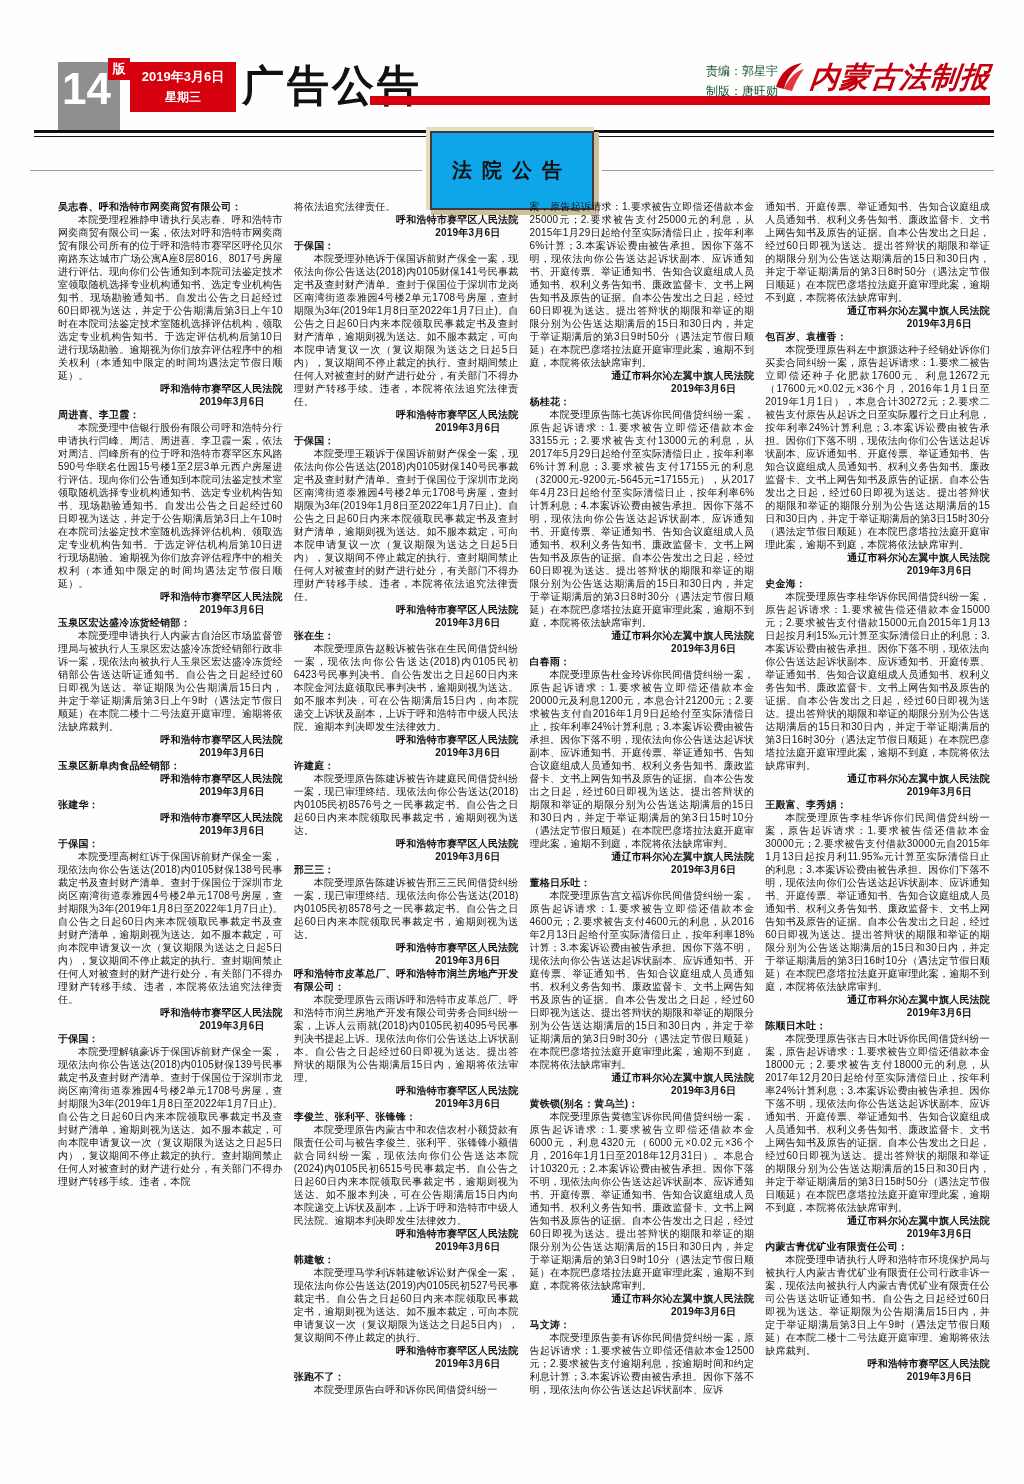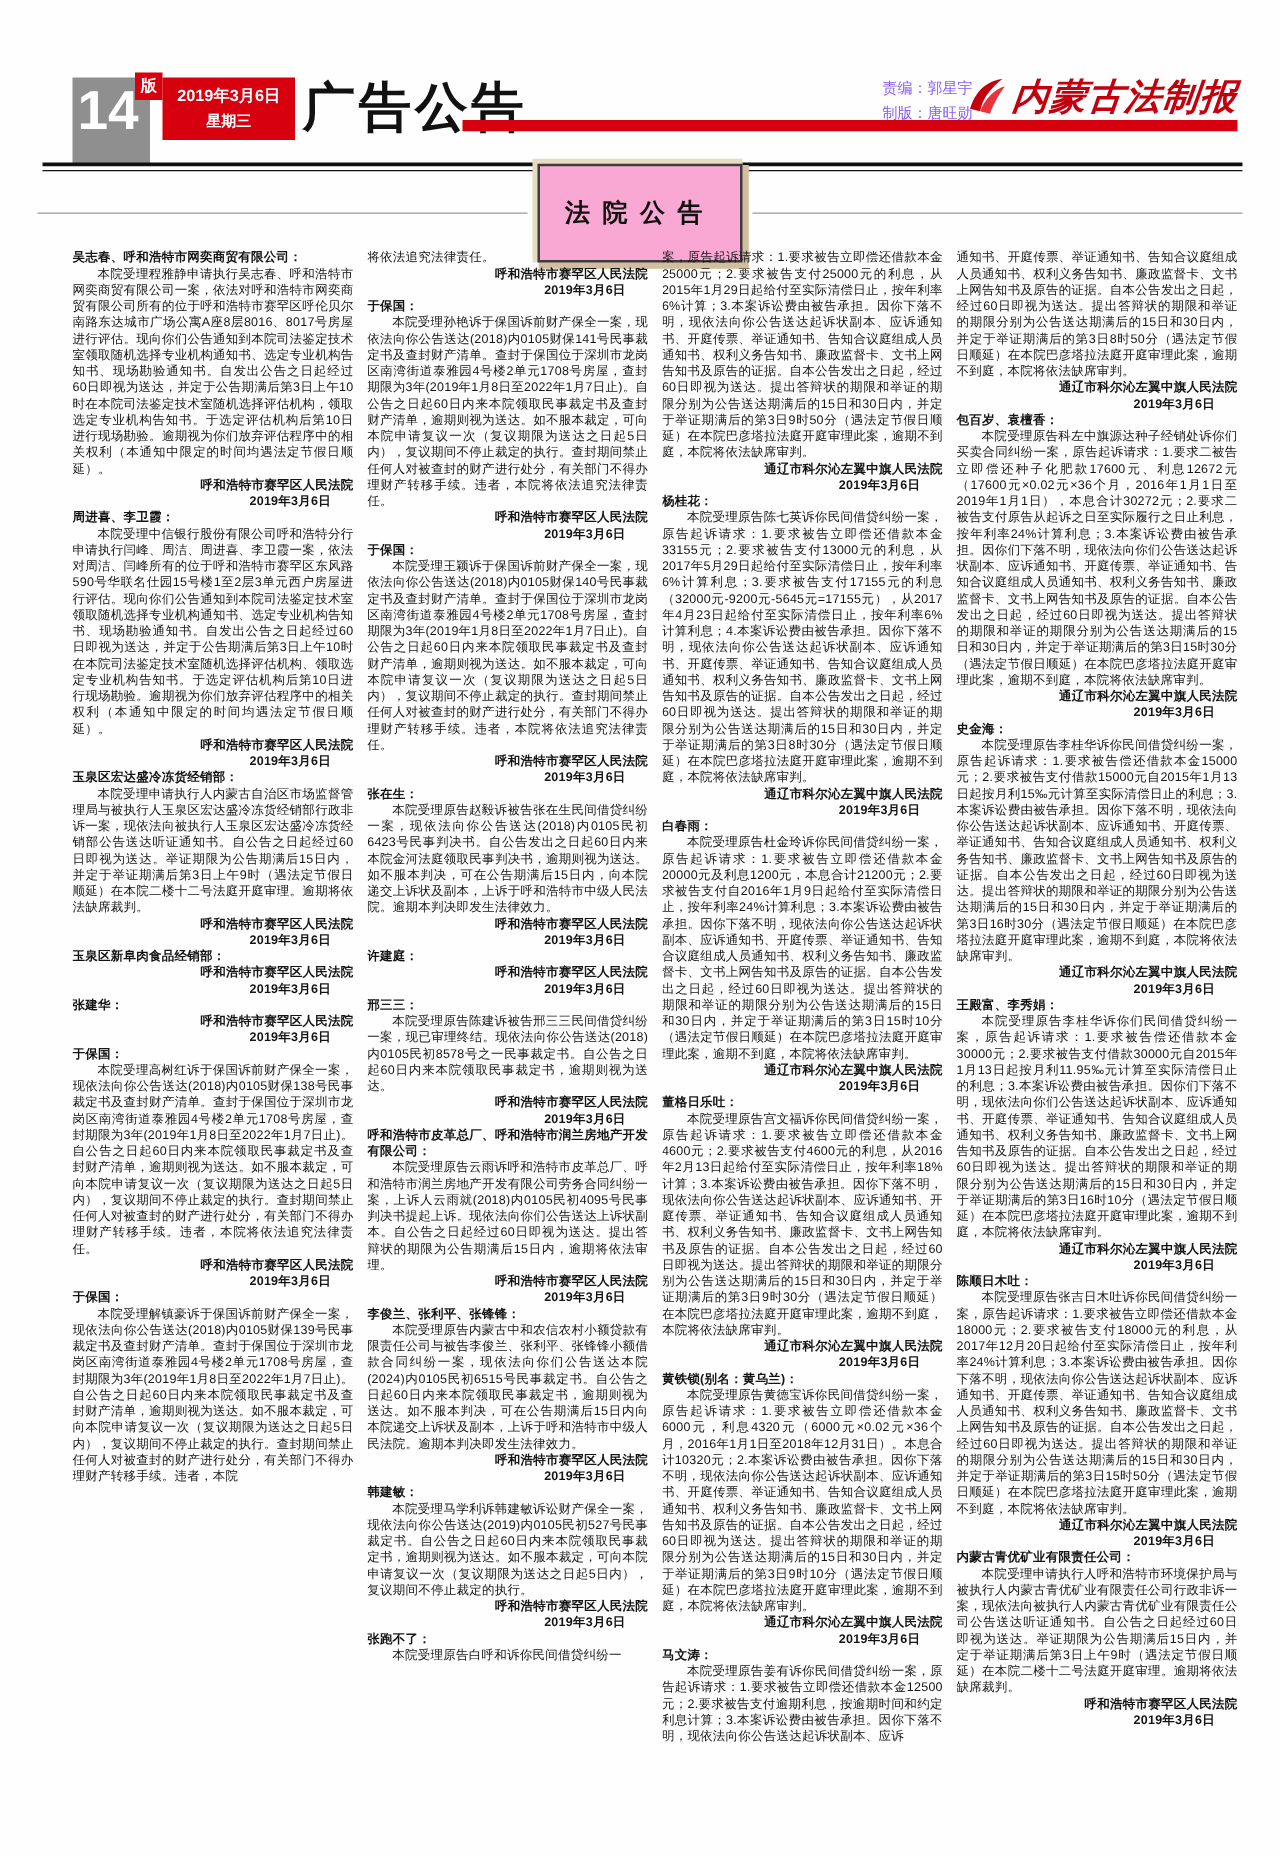--- a/index.html
+++ b/index.html
@@ -10,30 +10,30 @@
   .pagenobox{position:absolute;left:0;top:2px;width:62px;height:70px;background:#8f8f8f;}
   .pageno{position:absolute;left:4px;top:2px;font-size:44px;font-weight:bold;color:#fff;line-height:50px;}
   .edition{position:absolute;right:-10px;top:-4px;width:22px;height:22px;background:#d6000f;color:#fff;
            font-size:13px;font-weight:bold;text-align:center;line-height:22px;}
   .datebox{position:absolute;left:72px;top:2px;width:106px;height:50px;background:#d6000f;color:#fff;
            text-align:center;display:flex;flex-direction:column;justify-content:center;gap:3px;}
   .datebox .d1{font-size:13px;font-weight:bold;}
   .datebox .d2{font-size:12px;font-weight:bold;}
   .sectitle{position:absolute;left:184px;top:-2px;font-size:42px;font-weight:900;letter-spacing:3px;color:#111;}
   .redbar{position:absolute;left:312px;right:0;top:36px;height:9px;background:#d6000f;}
-  .credits{position:absolute;right:212px;top:2px;font-size:12px;line-height:1.65;color:#8b5cf6;font-family:Liberation Mono, monospace;}
+  .credits{position:absolute;right:212px;top:2px;font-size:12px;line-height:1.65;color:#14532d;}
   .masthead{position:absolute;right:0;top:-2px;display:flex;align-items:center;gap:4px;}
   .mh-title{font-size:29px;font-weight:900;font-style:italic;color:#c4000e;letter-spacing:1px;
             transform:skewX(-6deg);font-family:"Liberation Serif",serif;}
   
   .rule1{position:absolute;left:34px;right:30px;top:130px;border-top:3px solid #111;}
   .rule2{position:absolute;left:34px;right:30px;top:136px;border-top:1px solid #111;}
   .bannerrow{position:absolute;left:30px;right:30px;top:148px;height:44px;display:flex;align-items:center;}
   .bline{flex:1;border-top:1px solid #9a9a9a;}
-  .bbox{margin:0 8px;padding:24px 20px;background:#f9a8d4;border:2px solid #3c3c3c;
+  .bbox{margin:0 8px;padding:24px 20px;background:#0ea5e9;border:2px solid #3c3c3c;
         box-shadow:3px 3px 0 2px #cfc09b,-2px -2px 0 2px #e6dcc0;
         font-size:20px;font-weight:900;letter-spacing:10px;color:#111;}
   
   .cols{position:absolute;left:58px;right:34px;top:200px;height:1262px;display:flex;gap:11px;}
   .col{flex:1;min-width:0;height:100%;overflow:hidden;font-size:10px;line-height:13px;
        text-align:justify;letter-spacing:.2px;color:#141414;}
   .b-h{font-weight:bold;}
   .b-p{text-indent:2em;}
   .b-c{}
   .b-court{font-weight:bold;text-align:right;}
@@ -116,20 +116,21 @@
         <div class="b-date">2019年3月6日</div>
         <div class="b-h">于保国：</div>
         <div class="b-p">本院受理王颖诉于保国诉前财产保全一案，现依法向你公告送达(2018)内0105财保140号民事裁定书及查封财产清单。查封于保国位于深圳市龙岗区南湾街道泰雅园4号楼2单元1708号房屋，查封期限为3年(2019年1月8日至2022年1月7日止)。自公告之日起60日内来本院领取民事裁定书及查封财产清单，逾期则视为送达。如不服本裁定，可向本院申请复议一次（复议期限为送达之日起5日内），复议期间不停止裁定的执行。查封期间禁止任何人对被查封的财产进行处分，有关部门不得办理财产转移手续。违者，本院将依法追究法律责任。</div>
         <div class="b-court">呼和浩特市赛罕区人民法院</div>
         <div class="b-date">2019年3月6日</div>
         <div class="b-h">张在生：</div>
         <div class="b-p">本院受理原告赵毅诉被告张在生民间借贷纠纷一案，现依法向你公告送达(2018)内0105民初6423号民事判决书。自公告发出之日起60日内来本院金河法庭领取民事判决书，逾期则视为送达。如不服本判决，可在公告期满后15日内，向本院递交上诉状及副本，上诉于呼和浩特市中级人民法院。逾期本判决即发生法律效力。</div>
         <div class="b-court">呼和浩特市赛罕区人民法院</div>
         <div class="b-date">2019年3月6日</div>
         <div class="b-h">许建庭：</div>
+        <div class="b-p">本院受理原告陈建诉被告许建庭民间借贷纠纷一案，现已审理终结。现依法向你公告送达(2018)内0105民初8576号之一民事裁定书。自公告之日起60日内来本院领取民事裁定书，逾期则视为送达。</div>
         <div class="b-court">呼和浩特市赛罕区人民法院</div>
         <div class="b-date">2019年3月6日</div>
         <div class="b-h">邢三三：</div>
         <div class="b-p">本院受理原告陈建诉被告邢三三民间借贷纠纷一案，现已审理终结。现依法向你公告送达(2018)内0105民初8578号之一民事裁定书。自公告之日起60日内来本院领取民事裁定书，逾期则视为送达。</div>
         <div class="b-court">呼和浩特市赛罕区人民法院</div>
         <div class="b-date">2019年3月6日</div>
         <div class="b-h">呼和浩特市皮革总厂、呼和浩特市润兰房地产开发有限公司：</div>
         <div class="b-p">本院受理原告云雨诉呼和浩特市皮革总厂、呼和浩特市润兰房地产开发有限公司劳务合同纠纷一案，上诉人云雨就(2018)内0105民初4095号民事判决书提起上诉。现依法向你们公告送达上诉状副本。自公告之日起经过60日即视为送达。提出答辩状的期限为公告期满后15日内，逾期将依法审理。</div>
         <div class="b-court">呼和浩特市赛罕区人民法院</div>
         <div class="b-date">2019年3月6日</div>

